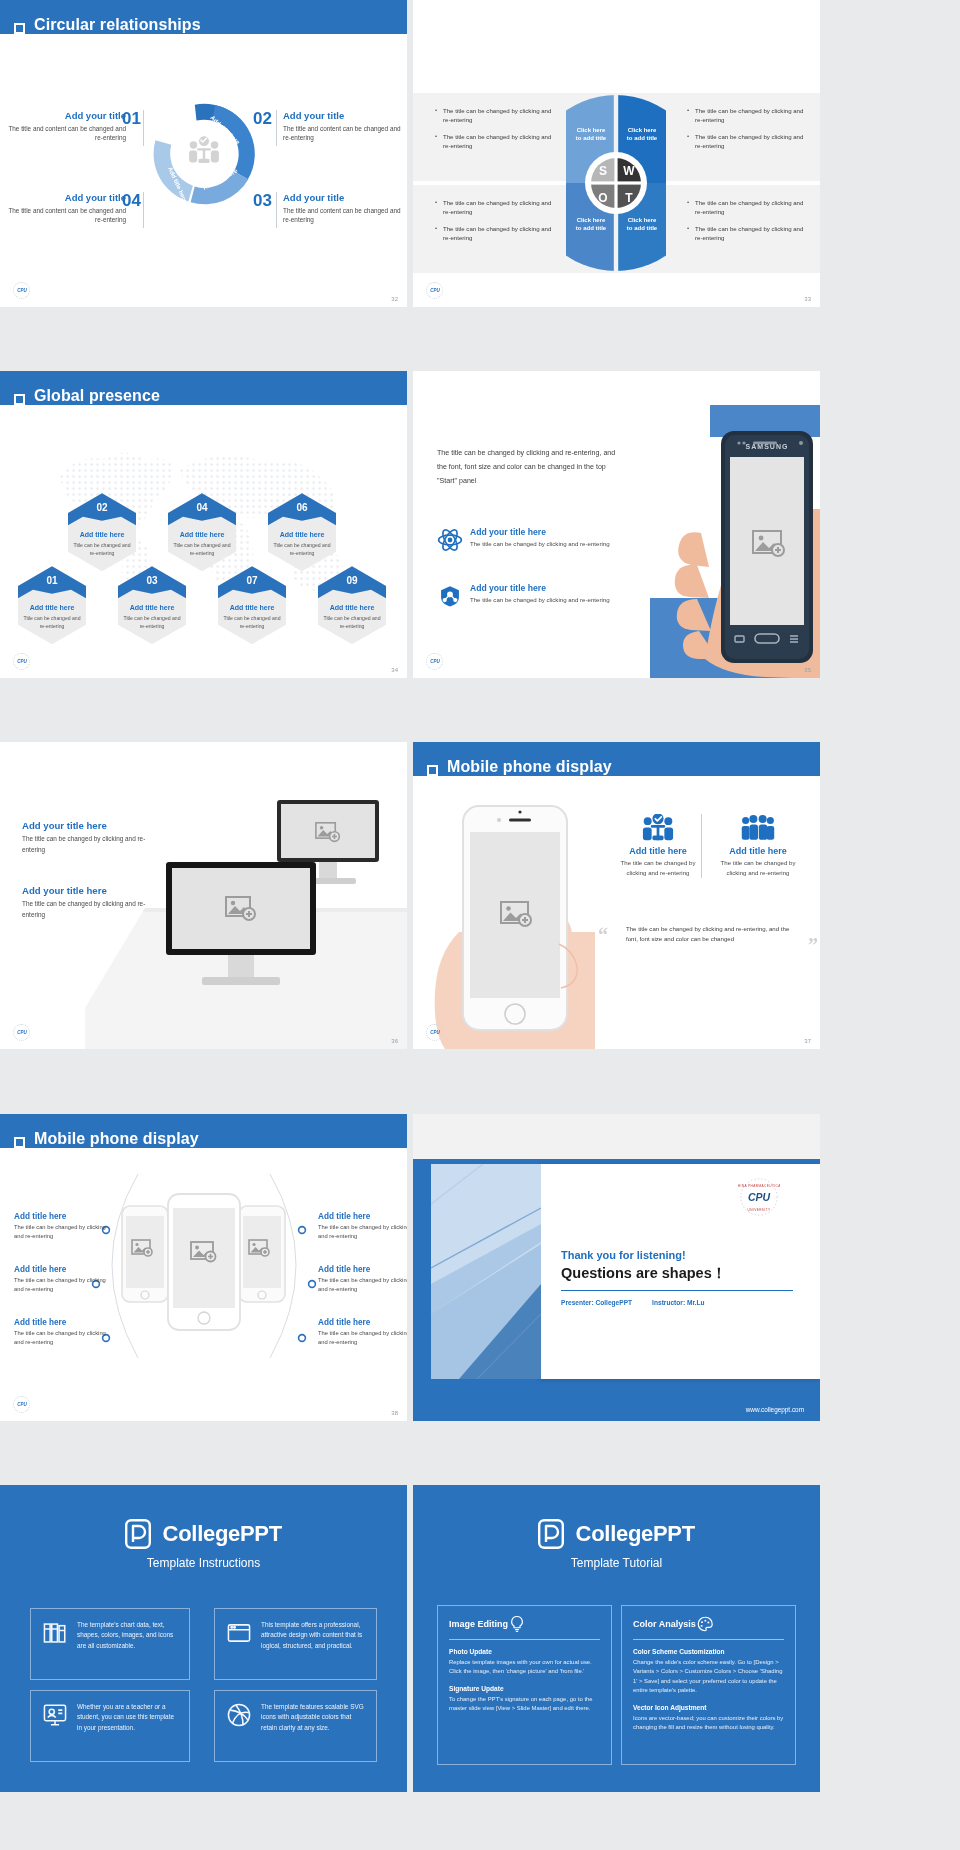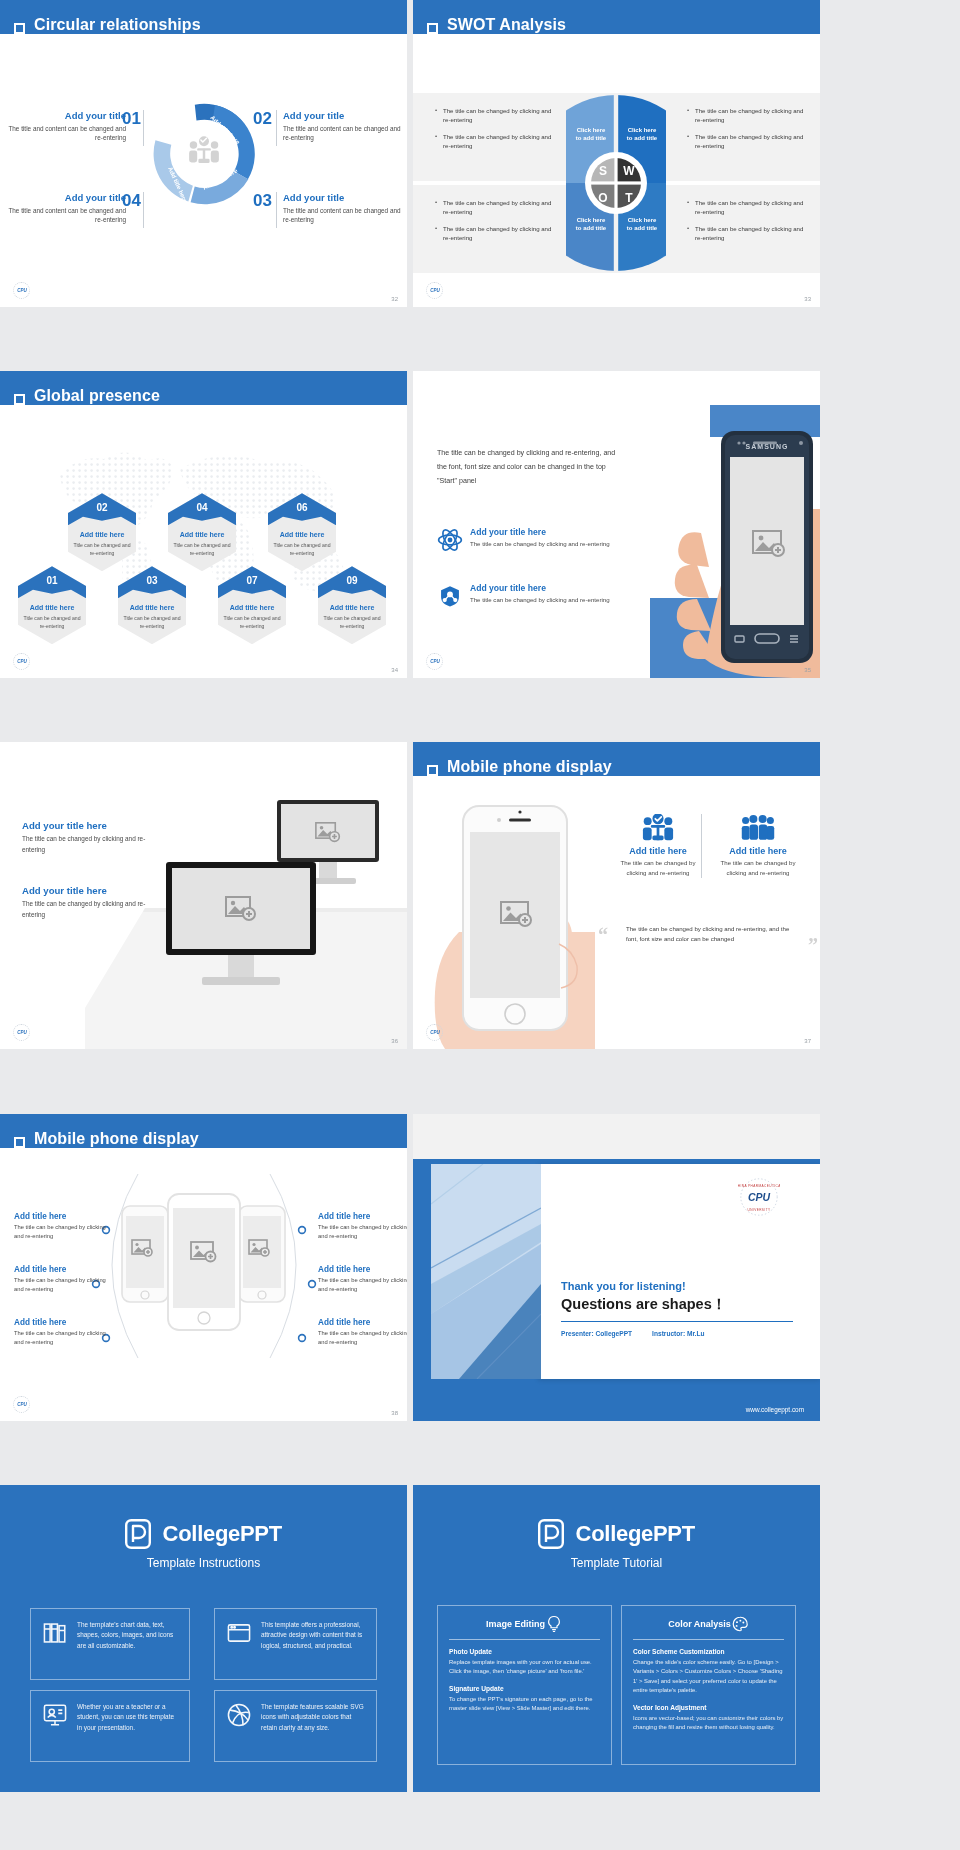--- a/index.html
+++ b/index.html
@@ -81,21 +81,21 @@
   .inst { background:#2b72bd; color:#fff; }
   .brand { position:absolute; width:100%; text-align:center; }
   .brand .bname { font-size:22px; font-weight:bold; letter-spacing:-.3px; display:inline-block; vertical-align:middle;}
   .brand .sub { font-size:12px; margin-top:7px; font-weight:400; }
   .icard { position:absolute; border:1px solid rgba(255,255,255,.45); display:flex; gap:9px;
            padding:11px 11px; }
   .icard .txt { font-size:6.4px; line-height:1.65; color:#eef3f9; }
   .icard .ic { width:26px; height:26px; flex:none; opacity:.95; }
 
   .tcard { position:absolute; border:1px solid rgba(255,255,255,.45); padding:9px 11px; }
-  .tcard .hd2 { display:flex; align-items:center; justify-content:center;
+  .tcard .hd2 { display:flex; align-items:center; justify-content:flex-start;
                 border-bottom:1px solid rgba(255,255,255,.55); padding-bottom:6px; }
   .tcard .hd2 .h { font-size:9px; font-weight:bold; }
   .tcard .sect { margin-top:8px; }
   .tcard .sh { font-size:6.6px; font-weight:bold; }
   .tcard .sb { font-size:5.9px; line-height:1.6; margin-top:3px; color:#e8eff7; }
   svg { display:block; }
 </style>
 </head>
 <body>
 
@@ -162,24 +162,20 @@
 
     <div class="logo">
       <svg viewBox="0 0 40 28">
           <text x="20" y="18" font-size="13" fill="#2b72bd" text-anchor="middle" font-style="italic" font-weight="bold">CPU</text>
         </svg>
     </div>
     <div class="pageno">32</div>
   </div>
 
   <div class="slide">
-    <div class="hdr">
-      <div class="sq"></div>
-      <div class="tt">SWOT Analysis</div>
-    </div>
 
     <div class="sw-band" style="left:0; top:93px; width:407px; height:88px;"></div>
     <div class="sw-band" style="left:0; top:185px; width:407px; height:88px;"></div>
 
     <svg style="position:absolute;left:153px;top:90px;" width="100" height="186" viewBox="0 0 100 186">
       <g transform="translate(50,93)">
         <path d="M 0,0 L 0,-88 A 88,88 0 0 0 -88,0 Z" fill="#6fa3d8"></path>
         <path d="M 0,0 L 88,0 A 88,88 0 0 0 0,-88 Z" fill="#1f6fc0"></path>
         <path d="M 0,0 L -88,0 A 88,88 0 0 0 0,88 Z" fill="#4a86c8"></path>
         <path d="M 0,0 L 0,88 A 88,88 0 0 0 88,0 Z" fill="#2e7bc4"></path>
@@ -619,21 +615,21 @@
 
     <div style="position:absolute;right:40px;top:62px;width:42px;height:42px;">
       <svg viewBox="0 0 60 60" width="42" height="42">
         <circle cx="30" cy="30" r="26" fill="none" stroke="#b9c6d6" stroke-width="1" stroke-dasharray="2 3"></circle>
         <text x="30" y="36" font-size="15" fill="#1f4e8c" font-style="italic" font-weight="bold" text-anchor="middle">CPU</text>
         <text x="30" y="16" font-size="4.5" fill="#c23b3b" text-anchor="middle" letter-spacing=".6">CHINA PHARMACEUTICAL</text>
         <text x="30" y="50" font-size="4.5" fill="#c23b3b" text-anchor="middle" letter-spacing=".6">UNIVERSITY</text>
       </svg>
     </div>
 
-    <div style="position:absolute;left:148px;top:135px;width:232px;margin-top:31px;">
+    <div style="position:absolute;left:148px;top:135px;width:232px;">
       <div class="ty-l1">Thank you for listening!</div>
       <div class="ty-l2">Questions are shapes！</div>
       <div class="ty-rule"></div>
       <div class="ty-meta">
         <span><span>Presenter:</span>
               <span>CollegePPT</span></span>
         <span><span>Instructor:</span>
               <span>Mr.Lu</span></span>
       </div>
     </div>

